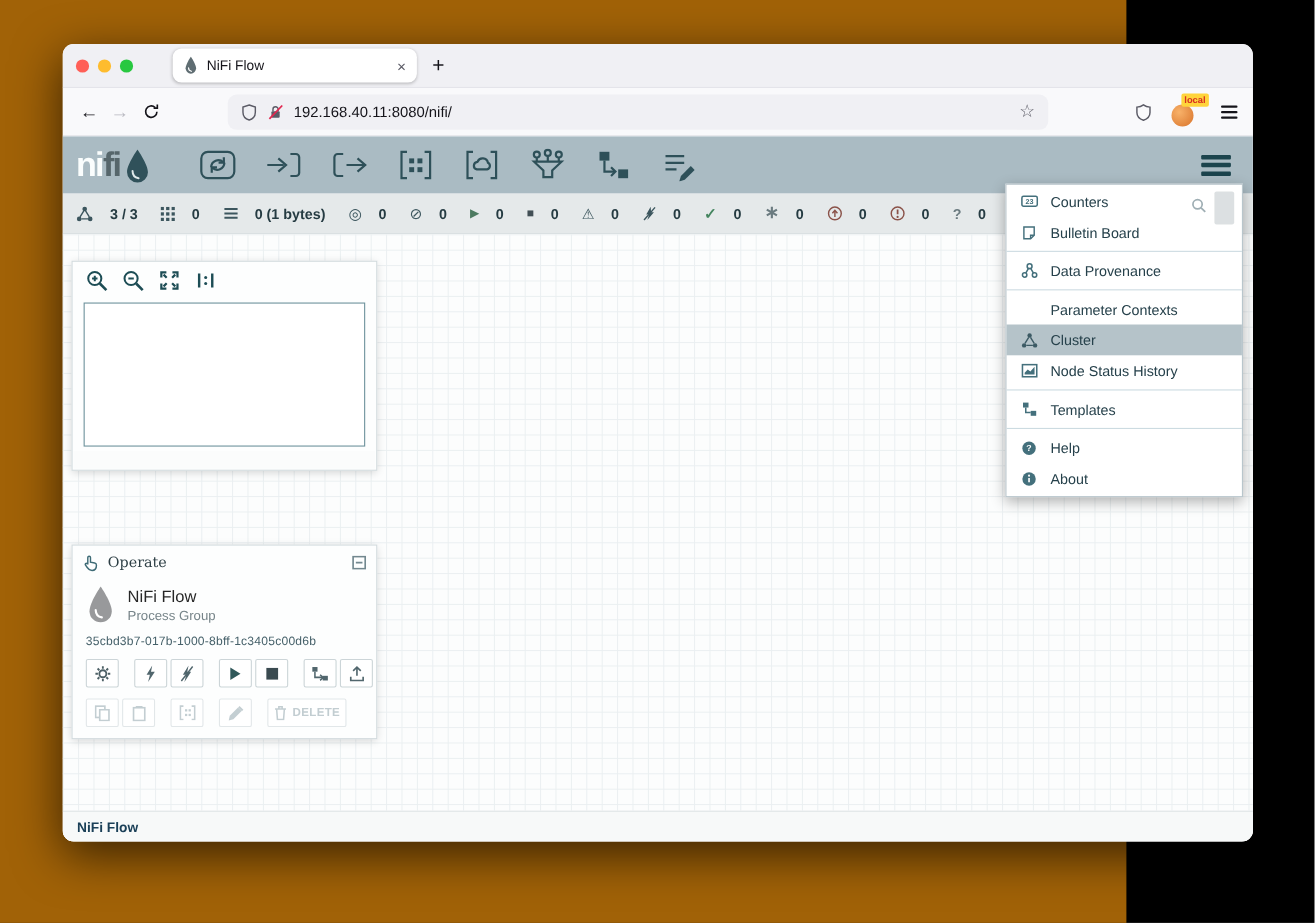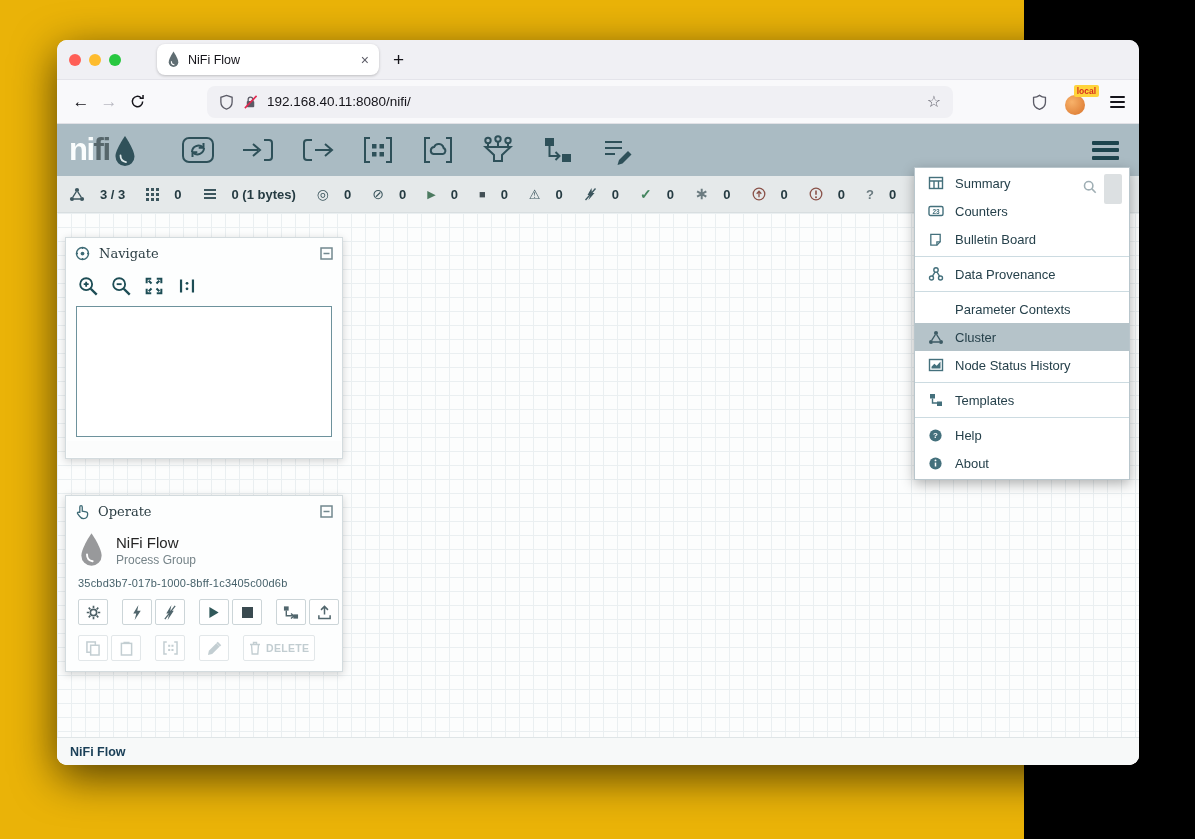--- a/index.html
+++ b/index.html
@@ -1,18 +1,18 @@
 <!DOCTYPE html>
 <html><head>
 <meta charset="utf-8">
 <style>
   * { margin:0; padding:0; box-sizing:border-box; }
   html,body { width:1195px; height:839px; }
   body { font-family:"Liberation Sans", sans-serif; background:#000; overflow:hidden; }
-  .stage { position:relative; width:1024px; height:839px; background:#eab308; }
+  .stage { position:relative; width:1024px; height:839px; background:#a16207; }
 
   
   .window { position:absolute; left:57px; top:40px; width:1082px; height:725px;
     border-radius:10px; overflow:hidden; display:flex; flex-direction:column;
     background:#fff; box-shadow:0 12px 44px rgba(0,0,0,.65); }
 
   .tabbar { flex:0 0 40px; background:#f0f0f4; display:flex; align-items:center;
     padding:0 12px; border-bottom:1px solid #e4e4ea; }
   .traffic { display:flex; gap:8px; margin-right:36px; }
   .light { width:12px; height:12px; border-radius:50%; }
@@ -375,36 +375,20 @@
         </span>
       </div>
 
       <div class="canvas"></div>
 
       <div class="nifi-footer">
         <span>NiFi Flow</span>
       </div>
 
       <div class="palette navigate">
-        <div class="pal-header">
-          <span>
-            <svg width="15" height="15" viewBox="0 0 16 16" stroke="#3e6b76" fill="none" stroke-width="1.5">
-                <circle cx="8" cy="8" r="6.4"></circle>
-                <circle cx="8" cy="8" r="2" fill="#3e6b76" stroke="none"></circle>
-                <path d="M8 1v2.2M8 12.8V15M1 8h2.2M12.8 8H15"></path>
-              </svg>
-          </span>
-          <span>Navigate</span>
-          <span class="pal-collapse">
-            <svg width="13" height="13" viewBox="0 0 13 13" stroke="#72888f" fill="none" stroke-width="1.5">
-                <rect x="1" y="1" width="11" height="11"></rect>
-                <path d="M3.5 6.5h6"></path>
-              </svg>
-          </span>
-        </div>
         <div class="nav-tools">
           <span class="nav-tool">
             <svg width="22" height="22" viewBox="0 0 24 24" stroke="#1d4d55" fill="none" stroke-width="2">
                 <circle cx="10" cy="10" r="6.5"></circle>
                 <path d="M15 15l6.5 6.5" stroke-width="2.6"></path>
                 <path d="M10 7.3v5.4M7.3 10h5.4"></path>
               </svg>
           </span>
           <span class="nav-tool">
             <svg width="22" height="22" viewBox="0 0 24 24" stroke="#1d4d55" fill="none" stroke-width="2">
@@ -537,29 +521,20 @@
                 </svg>
               <span class="op-del-label">DELETE</span>
             </span>
           </div>
         </div>
       </div>
 
       <div class="gmenu">
         <div class="gm-item">
           <span class="gm-icon">
-            <svg width="16" height="16" viewBox="0 0 16 16" stroke="#44707c" fill="none" stroke-width="1.4">
-                <rect x="1.5" y="2.5" width="13" height="11"></rect>
-                <path d="M1.5 6h13M6 6v7.5M10.5 6v7.5"></path>
-              </svg>
-          </span>
-          <span>Summary</span>
-        </div>
-        <div class="gm-item">
-          <span class="gm-icon">
             <svg width="16" height="16" viewBox="0 0 16 16">
                 <rect x="1" y="3.5" width="14" height="9" rx="1.5" stroke="#44707c" fill="none" stroke-width="1.4"></rect>
                 <text x="8" y="10.7" font-size="6.5" font-weight="bold" text-anchor="middle" fill="#44707c" font-family="Liberation Sans, sans-serif">23</text>
               </svg>
           </span>
           <span>Counters</span>
         </div>
         <div class="gm-item">
           <span class="gm-icon">
             <svg width="15" height="15" viewBox="0 0 16 16" stroke="#44707c" fill="none" stroke-width="1.4">

